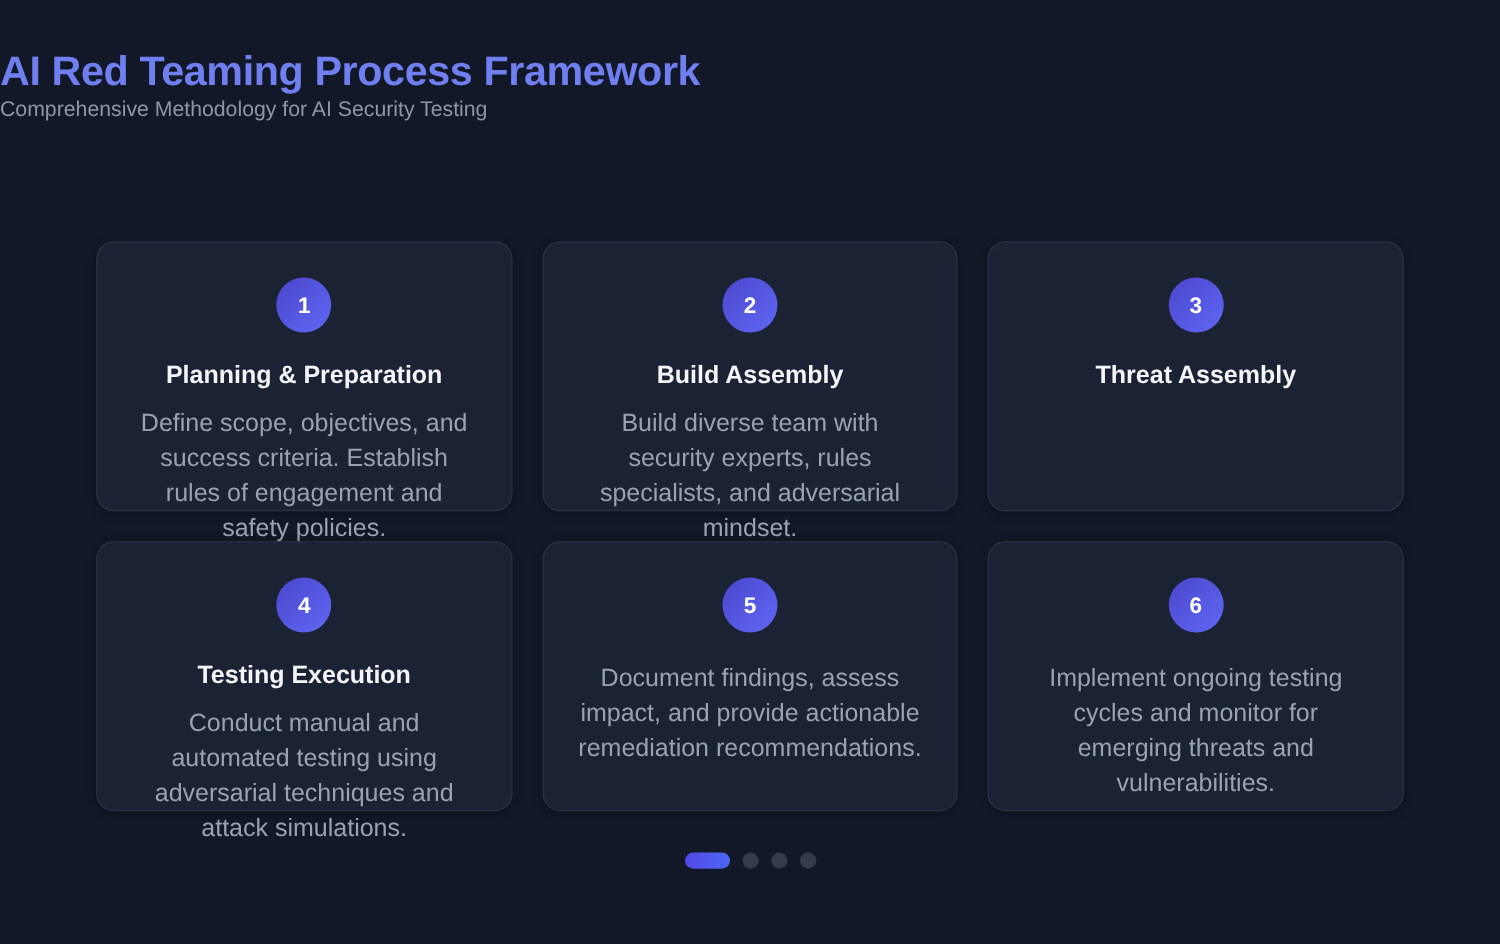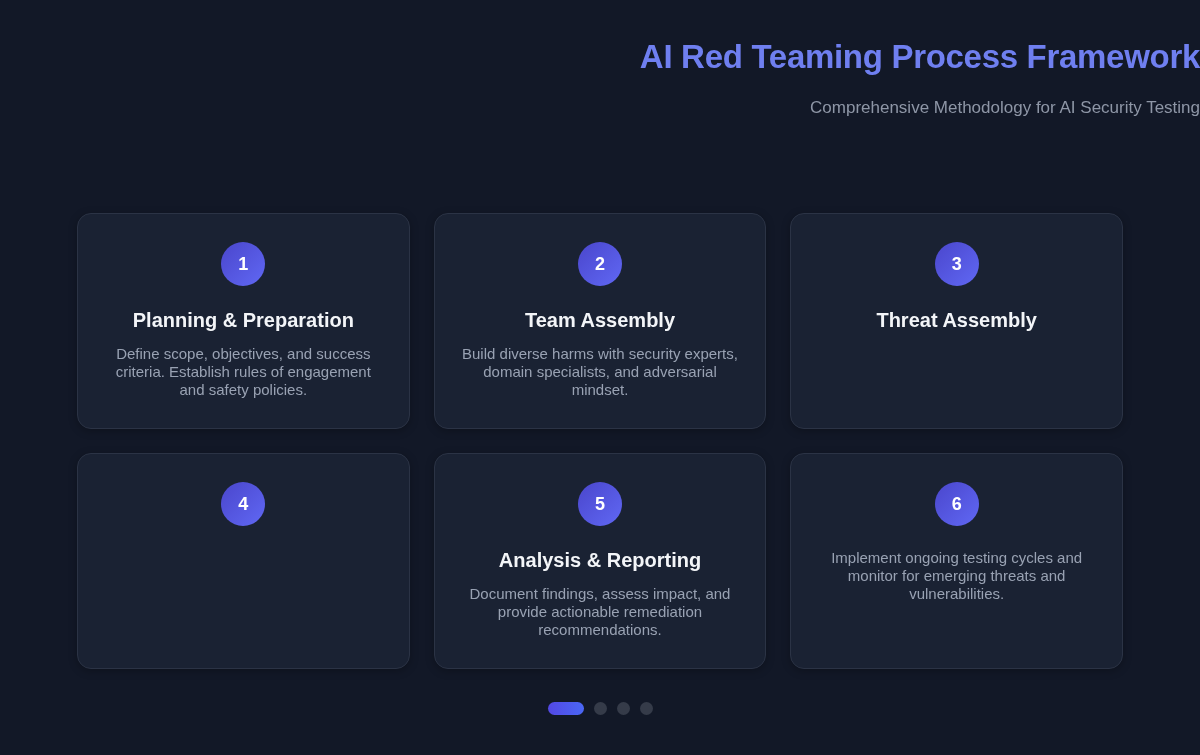--- a/index.html
+++ b/index.html
@@ -17,29 +17,29 @@
     --pill-to: #4a67f5;
     --dot-inactive: #353b49;
   }
   * { margin: 0; padding: 0; box-sizing: border-box; }
   html, body {
     width: 1200px; height: 755px;
     background: var(--page-bg);
     font-family: "Liberation Sans", sans-serif;
     overflow: hidden;
   }
-  .header { text-align: right; padding-top: 38px; }
+  .header { text-align: left; padding-top: 38px; }
   .page-title {
     font-size: 33px;
     font-weight: bold;
     color: var(--title-accent);
     letter-spacing: -0.3px;
   }
   .page-subtitle {
-    margin-top: 22px;
+    margin-top: 2px;
     font-size: 17px;
     color: var(--subtitle-text);
   }
   .cards-grid {
     width: 1046px;
     margin: 95px auto 0;
     display: grid;
     grid-template-columns: repeat(3, 1fr);
     gap: 24px;
   }
@@ -69,22 +69,22 @@
     margin-bottom: 23px;
   }
   .card-title {
     color: var(--card-title-text);
     font-size: 20px;
     font-weight: bold;
     margin-bottom: 13px;
   }
   .card-desc {
     color: var(--card-desc-text);
-    font-size: 15px;
-    line-height: 18px;
+    font-size: 20px;
+    line-height: 28px;
     max-width: 292px;
   }
   .pagination {
     display: flex;
     align-items: center;
     justify-content: center;
     gap: 10px;
     margin-top: 33px;
   }
   .dot {
@@ -110,36 +110,37 @@
 <div class="cards-grid">
 
   <div class="card">
     <div class="step-badge">1</div>
     <div class="card-title">Planning &amp; Preparation</div>
     <div class="card-desc">Define scope, objectives, and success criteria. Establish rules of engagement and safety policies.</div>
   </div>
 
   <div class="card">
     <div class="step-badge">2</div>
-    <div class="card-title">Team Assembly</div>
-    <div class="card-desc">Build diverse harms with security experts, domain specialists, and adversarial mindset.</div>
+    <div class="card-title">Build Assembly</div>
+    <div class="card-desc">Build diverse team with security experts, rules specialists, and adversarial mindset.</div>
   </div>
 
   <div class="card">
     <div class="step-badge">3</div>
     <div class="card-title">Threat Assembly</div>
   </div>
 
   <div class="card">
     <div class="step-badge">4</div>
+    <div class="card-title">Testing Execution</div>
+    <div class="card-desc">Conduct manual and automated testing using adversarial techniques and attack simulations.</div>
   </div>
 
   <div class="card">
     <div class="step-badge">5</div>
-    <div class="card-title">Analysis &amp; Reporting</div>
     <div class="card-desc">Document findings, assess impact, and provide actionable remediation recommendations.</div>
   </div>
 
   <div class="card">
     <div class="step-badge">6</div>
     <div class="card-desc">Implement ongoing testing cycles and monitor for emerging threats and vulnerabilities.</div>
   </div>
 
 </div>
 

